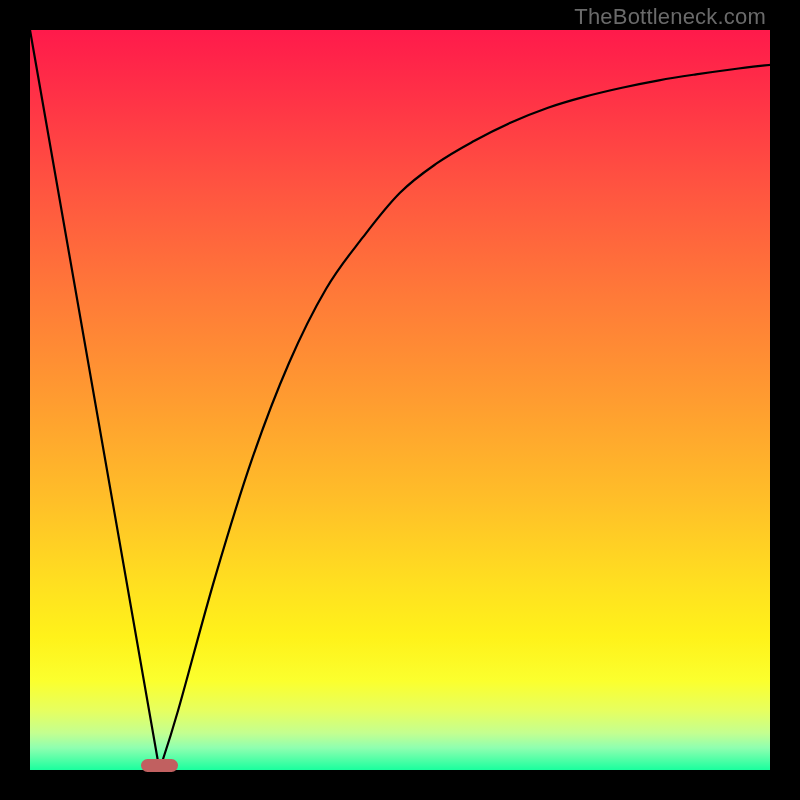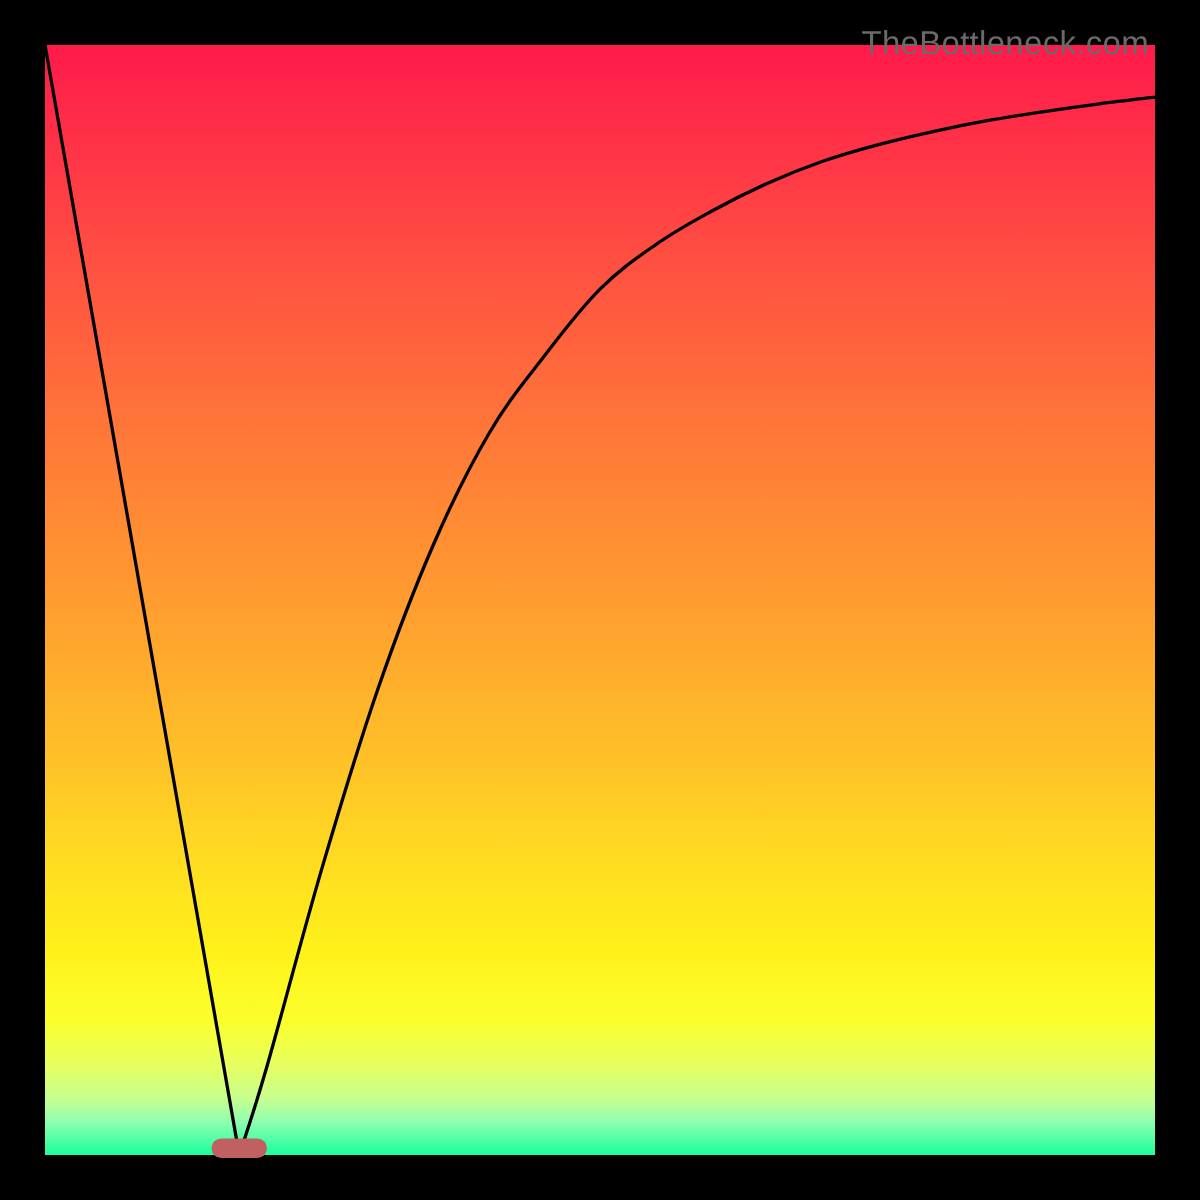--- a/index.html
+++ b/index.html
@@ -34,21 +34,21 @@
       #fff21a 82%,
       #fbff2e 88%,
       #e6ff60 92%,
       #c4ff90 95%,
       #8fffb0 97%,
       #1aff9e 100%
     );
   }
   .watermark {
     position: absolute;
-    top: 16px;
+    top: 4px;
     right: 34px;
     color: #6a6a6a;
     font-size: 22px;
     font-weight: 400;
     letter-spacing: 0.2px;
     font-family: Arial, Helvetica, sans-serif;
   }
   svg.curve {
     position: absolute;
     left: 0;

